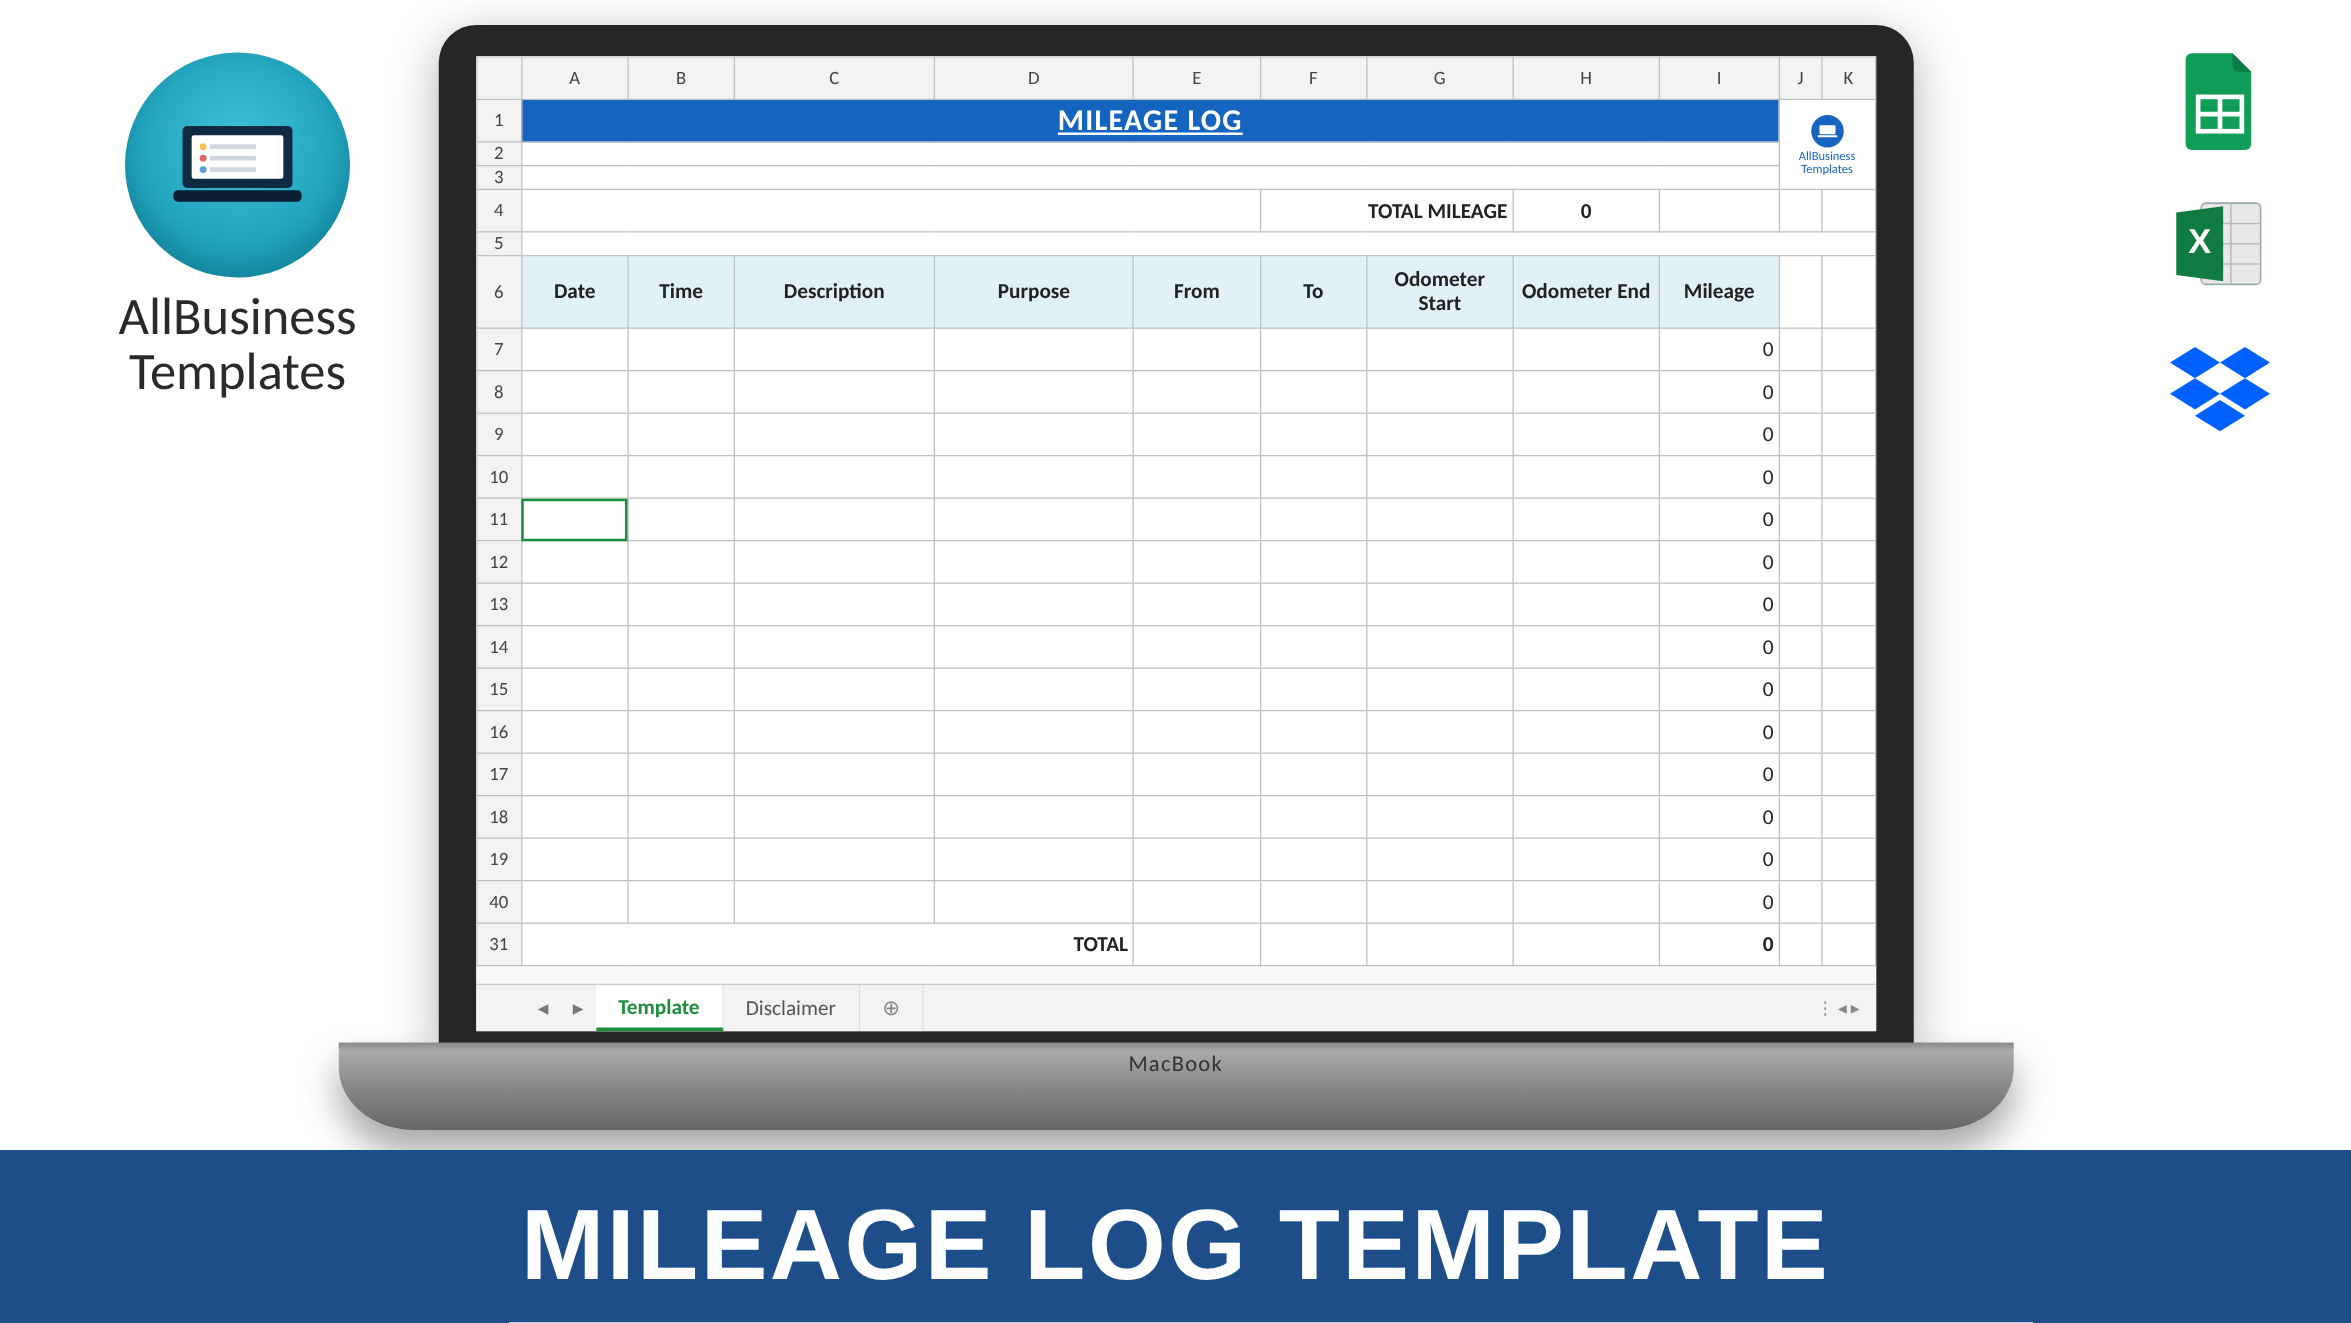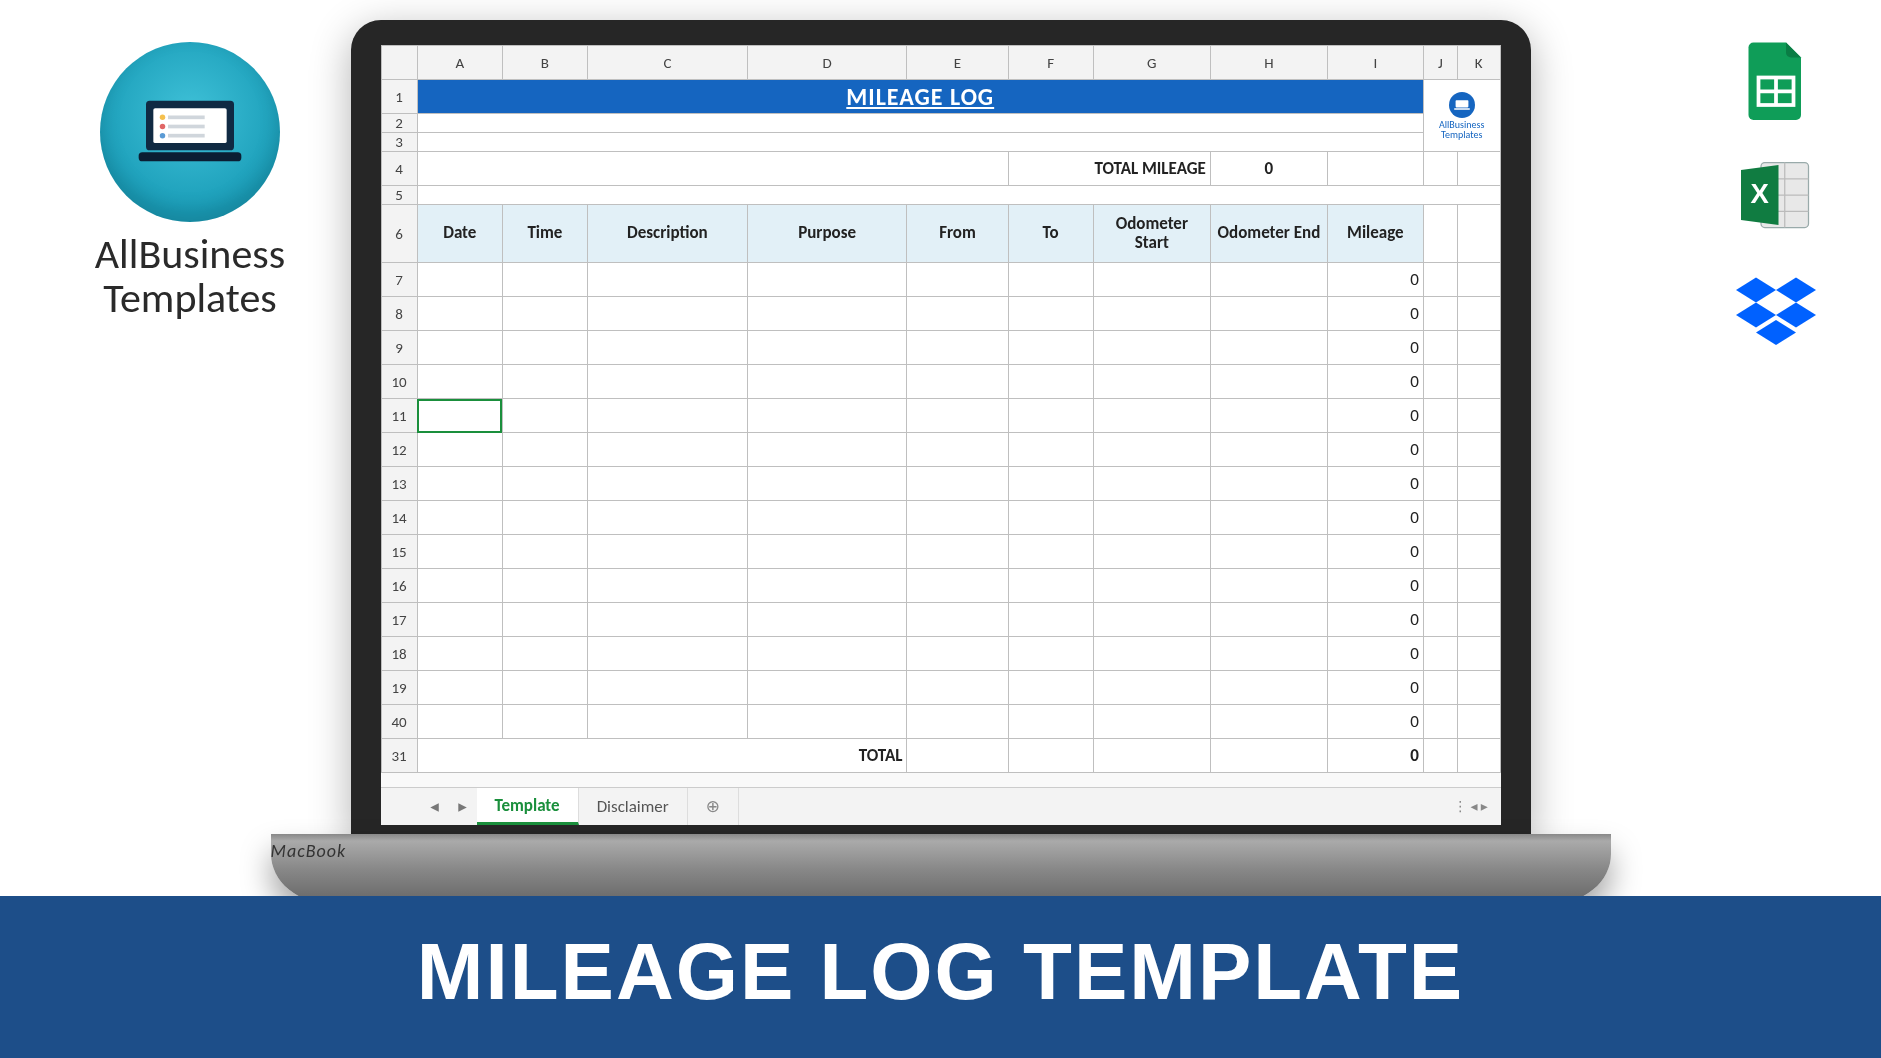--- a/index.html
+++ b/index.html
@@ -63,25 +63,24 @@
     width:100%;
     height: 780px;
     overflow:hidden;
     position:relative;
   }
   .keyboard-deck {
     height: 70px;
     background: linear-gradient(#888,#aaa 10%,#888 50%,#666);
     border-radius: 0 0 60px 60px / 0 0 50px 50px;
     margin: -6px -80px 0;
-    display:flex; align-items:flex-start; justify-content:flex-start;
+    display:flex; align-items:flex-start; justify-content:center;
     padding-top:6px;
     color:#333; font-size:18px; letter-spacing:1px;
     box-shadow: 0 18px 30px rgba(0,0,0,.35);
-    font-style: italic;
   }
 
   
   .sheet-wrap { position:absolute; inset:0; display:flex; flex-direction:column; }
   .grid-scroll { flex:1; overflow:hidden; background:#f9f9f9; }
 
   table.sheet { border-collapse: collapse; width:100%; table-layout:fixed; font-size:17px; color:#222; }
   table.sheet th, table.sheet td { border:1px solid #bfbfbf; background:#fff; height:34px; padding:0 4px; }
   table.sheet .rowhdr, table.sheet .colhdr, table.sheet .corner {
     background:#f3f3f3; color:#444; font-weight:400; text-align:center; font-size:15px;
@@ -117,21 +116,21 @@
   .tabs-bar .scroll-ctl { width:60px; display:flex;align-items:center;justify-content:space-around;color:#888; font-size:14px;}
 
   
   .footer-bar {
     background:#1d4e89;
     color:#fff;
     text-align:center;
     font-size:80px;
     font-weight:700;
     letter-spacing:2px;
-    padding:30px 10px 40px;
+    padding:30px 10px 16px;
     font-family: Arial, sans-serif;
   }
 </style>
 </head>
 <body>
 
 <div class="stage">
 
   <div class="brand">
     <div class="brand-logo">

